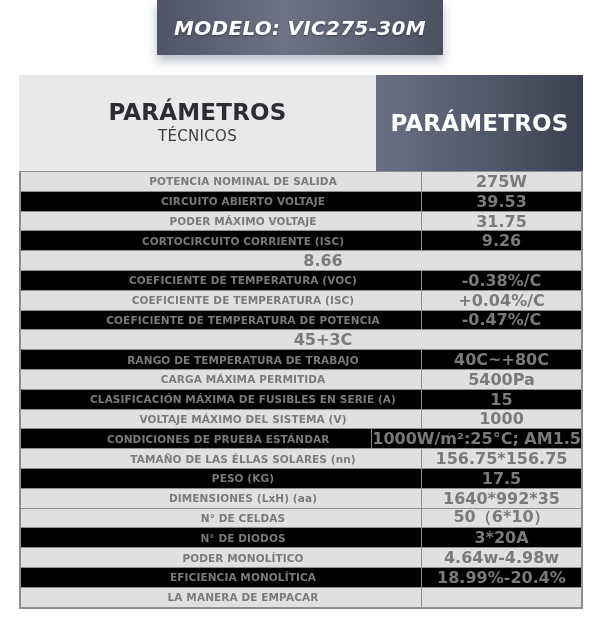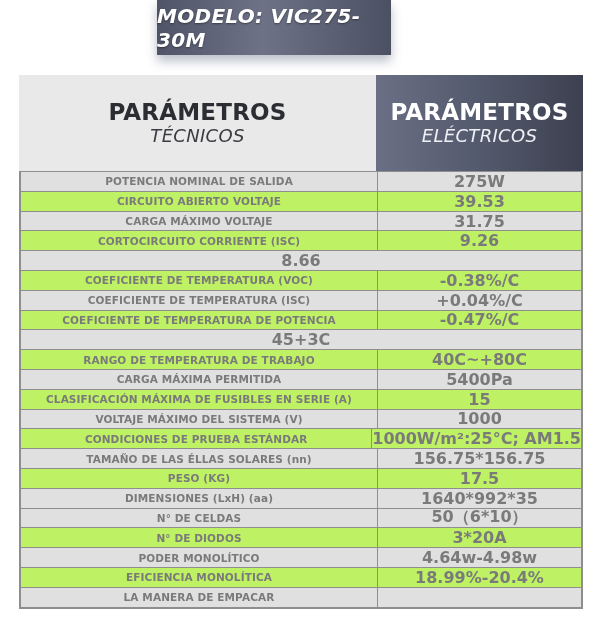--- a/index.html
+++ b/index.html
@@ -1,52 +1,52 @@
 <!DOCTYPE html>
 <html><head>
 <meta charset="utf-8">
 <style>
   html, body { margin: 0; padding: 0; background: #ffffff; }
   body { width: 600px; height: 640px; position: relative; overflow: hidden; font-family: "DejaVu Sans", "Liberation Sans", sans-serif; }
   .banner {
-    position: absolute; left: 157px; top: 0; width: 234px; height: 55px;
+    position: absolute; left: 157px; top: 0; width: 286px; height: 55px;
     background: linear-gradient(90deg, #4f5468 0%, #6d7286 45%, #4c5063 100%);
     box-shadow: 0 6px 10px rgba(60,70,100,0.35);
     display: flex; align-items: center; justify-content: center;
   }
   .banner-text {
     color: #ffffff; font-style: italic; font-weight: bold; font-size: 20px; letter-spacing: 0.3px;
     text-shadow: 0 1px 2px rgba(0,0,0,0.4);
   }
   .header-left {
     position: absolute; left: 19px; top: 75px; width: 357px; height: 96px;
     background: #e9e9e9;
     display: flex; flex-direction: column; align-items: center; justify-content: center;
   }
   .header-right {
     position: absolute; left: 376px; top: 75px; width: 207px; height: 96px;
     background: linear-gradient(90deg, #6a6f85 0%, #545a6d 50%, #3c4050 100%);
     display: flex; flex-direction: column; align-items: center; justify-content: center;
   }
   .h-main { font-weight: bold; font-size: 23px; line-height: 26px; letter-spacing: 0.2px; }
-  .h-sub { font-size: 18px; line-height: 22px; letter-spacing: 0.3px; font-style: italic; }
+  .h-sub { font-size: 15px; line-height: 22px; letter-spacing: 0.3px; }
   .header-left .h-main { color: #2b2d33; }
   .header-left .h-sub { color: #3a3c42; }
   .header-right .h-main { color: #ffffff; }
   .header-right .h-sub { color: #eef0f5; }
   .table {
     position: absolute; left: 19px; top: 171px; width: 564px;
     border-left: 2px solid #8e8e8e; border-right: 2px solid #8e8e8e; border-bottom: 2px solid #8e8e8e;
     box-sizing: border-box;
   }
   .row {
-    display: flex; height: 19.8px; border-top: 1.5px solid #8e8e8e; box-sizing: border-box;
+    display: flex; height: 19.8px; border-top: 1.5px solid #8e8e8e; box-sizing: border-box; padding-left: 44px;
   }
   .row.odd { background: #e0e0e0; }
-  .row.even { background: #bef264; }
+  .row.even { background: #000000; }
   .cell-param {
     width: 357px; border-right: 1.5px solid #8e8e8e; box-sizing: border-box;
     display: flex; align-items: center; justify-content: center;
     font-size: 10.5px; font-weight: bold; color: #7a7a7a; letter-spacing: 0.1px; white-space: nowrap;
   }
   .cell-val {
     flex: 1; display: flex; align-items: center; justify-content: center;
     font-size: 16px; font-weight: bold; color: #7a7a7a; white-space: nowrap;
   }
 </style>
@@ -57,34 +57,33 @@
   <span class="banner-text">MODELO: VIC275-30M</span>
 </div>
 
 <div class="header-left">
   <div class="h-main">PARÁMETROS</div>
   <div class="h-sub">TÉCNICOS</div>
 </div>
 
 <div class="header-right">
   <div class="h-main">PARÁMETROS</div>
-  <div class="h-sub">ELÉCTRICOS</div>
 </div>
 
 <div class="table" id="spec-table">
     <div class="row odd">
       <div class="cell-param">POTENCIA NOMINAL DE SALIDA</div>
       <div class="cell-val">275W</div>
     </div>
     <div class="row even">
       <div class="cell-param">CIRCUITO ABIERTO VOLTAJE</div>
       <div class="cell-val">39.53</div>
     </div>
     <div class="row odd">
-      <div class="cell-param">CARGA MÁXIMO VOLTAJE</div>
+      <div class="cell-param">PODER MÁXIMO VOLTAJE</div>
       <div class="cell-val">31.75</div>
     </div>
     <div class="row even">
       <div class="cell-param">CORTOCIRCUITO CORRIENTE (ISC)</div>
       <div class="cell-val">9.26</div>
     </div>
     <div class="row odd">
       <div class="cell-val">8.66</div>
     </div>
     <div class="row even">

